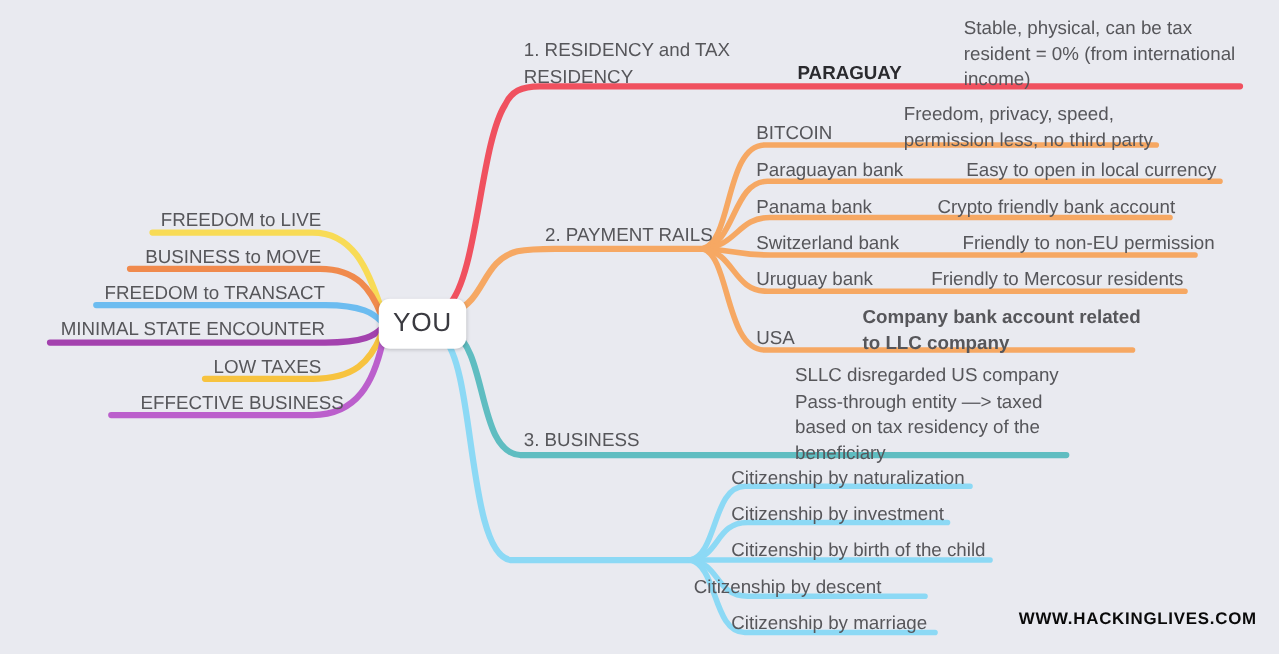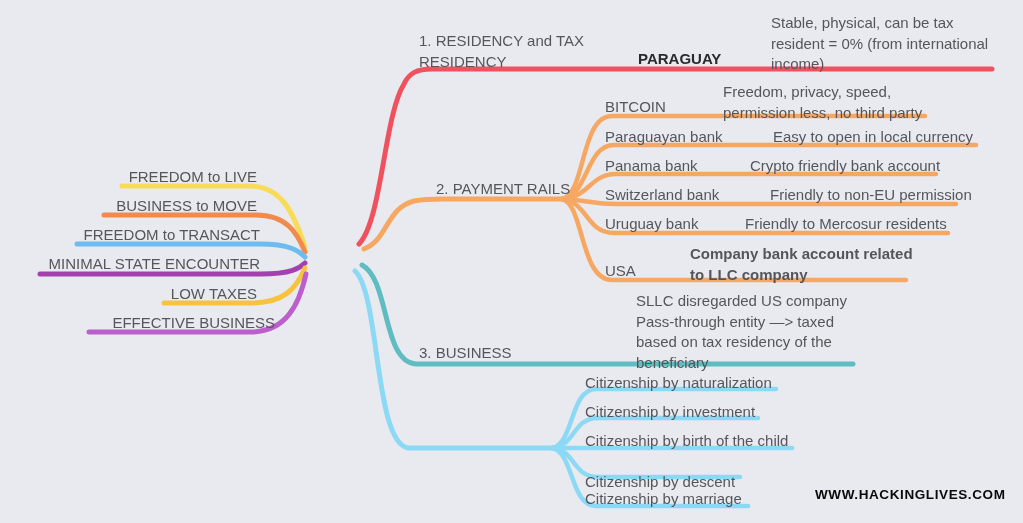--- a/index.html
+++ b/index.html
@@ -59,20 +59,21 @@
     <path class="w5" d="M 362 265 C 390 280, 382 362, 416 364 L 853 364" stroke="#5FBDC1"></path>
 
     <path class="w5" d="M 355 271 C 380 294, 374 442, 408 448 L 552 448" stroke="#8CD9F5"></path>
     <path class="w4" d="M 552 448 C 574 444, 570 389, 596 389 L 776 389" stroke="#8CD9F5"></path>
     <path class="w4" d="M 552 448 C 576 446, 572 418, 598 418 L 758 418" stroke="#8CD9F5"></path>
     <path class="w4" d="M 552 448 L 792 448" stroke="#8CD9F5"></path>
     <path class="w4" d="M 552 448 C 576 450, 572 477, 598 477 L 740 477" stroke="#8CD9F5"></path>
     <path class="w4" d="M 552 448 C 574 452, 570 506, 596 506 L 748 506" stroke="#8CD9F5"></path>
   </svg>
 
+  <div class="center-node">YOU</div>
 
   <div class="lbl right-align" style="right:766px;top:167px;">FREEDOM to LIVE</div>
   <div class="lbl right-align" style="right:766px;top:196px;">BUSINESS to MOVE</div>
   <div class="lbl right-align" style="right:763px;top:225px;">FREEDOM to TRANSACT</div>
   <div class="lbl right-align" style="right:763px;top:254px;">MINIMAL STATE ENCOUNTER</div>
   <div class="lbl right-align" style="right:766px;top:284px;">LOW TAXES</div>
   <div class="lbl right-align" style="right:748px;top:313px;">EFFECTIVE BUSINESS</div>
 
   <div class="lbl pre" style="left:419px;top:31px;width:180px;">1. RESIDENCY and TAX
 RESIDENCY</div>
@@ -99,18 +100,18 @@
 
   <div class="lbl" style="left:419px;top:343px;">3. BUSINESS</div>
   <div class="lbl pre" style="left:636px;top:291px;width:230px;">SLLC disregarded US company
 Pass-through entity —&gt; taxed
 based on tax residency of the
 beneficiary</div>
 
   <div class="lbl" style="left:585px;top:373px;">Citizenship by naturalization</div>
   <div class="lbl" style="left:585px;top:402px;">Citizenship by investment</div>
   <div class="lbl" style="left:585px;top:431px;">Citizenship by birth of the child</div>
-  <div class="lbl" style="left:585px;top:460px;margin-top:12px;">Citizenship by descent</div>
+  <div class="lbl" style="left:555px;top:460px;">Citizenship by descent</div>
   <div class="lbl" style="left:585px;top:489px;">Citizenship by marriage</div>
 
   <div class="watermark">WWW.HACKINGLIVES.COM</div>
 
 </div>
 
 </body></html>

